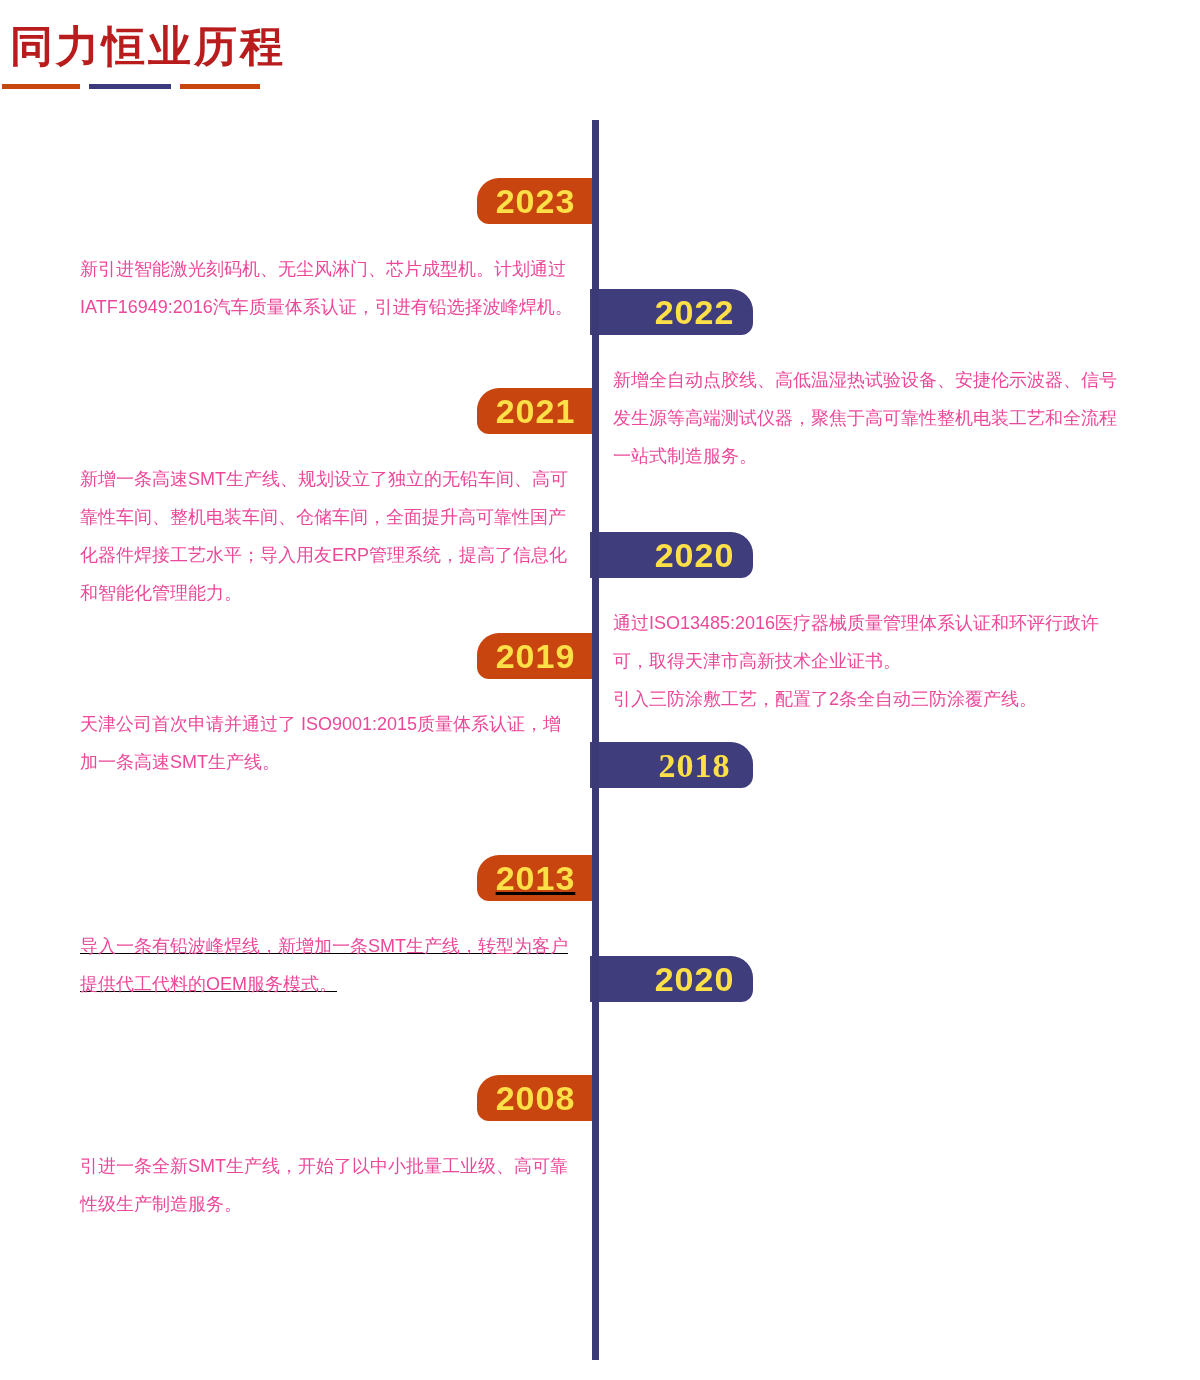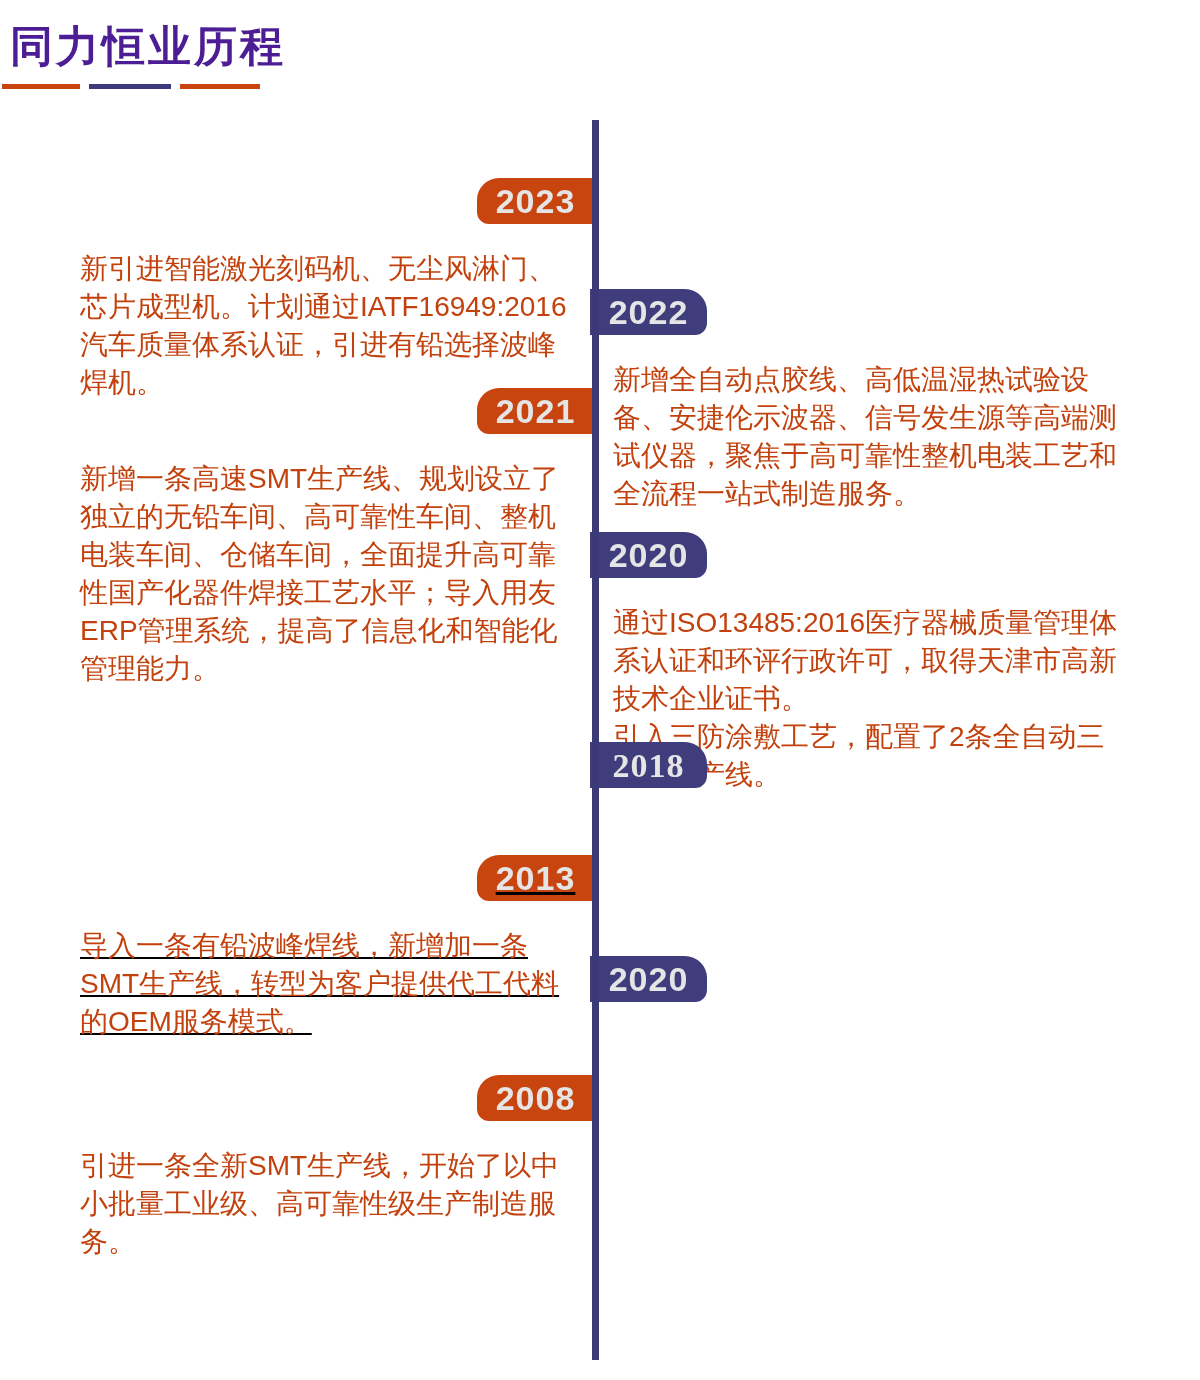--- a/index.html
+++ b/index.html
@@ -9,21 +9,21 @@
     background:#ffffff;
     overflow:hidden;
     font-family:"Liberation Sans","DejaVu Sans",sans-serif;
   }
   
   .page-title{
     position:absolute;top:18px;left:10px;
     margin:0;
     font-size:43px;font-weight:bold;
     letter-spacing:3px;
-    color:#4c1d95;
+    color:#b91c1c;
   }
   .title-underline{
     position:absolute;top:84px;left:2px;
     display:flex;gap:9px;
   }
   .title-underline .seg{height:5px;display:block;}
   .seg.orange{background:#c8450f;}
   .seg.purple{background:#3c3a7c;}
   .seg.w78{width:78px;}
   .seg.w82{width:82px;}
@@ -36,39 +36,40 @@
     background:#3b3976;
     z-index:5;
   }
   .entry{position:absolute;z-index:1;}
   .entry.left{left:80px;width:514px;}
   .entry.right{left:590px;width:540px;}
   .year-badge{
     width:117px;height:46px;
     line-height:47px;
     text-align:center;
-    color:#e5e5e5;
+    color:#fde047;
     font-size:34px;font-weight:bold;
     letter-spacing:1px;
   }
   .entry.left .year-badge{
     margin-left:auto;
     background:#c8450f;
     border-radius:22px 0 0 12px;
   }
   .entry.right .year-badge{
     margin-right:auto;
     background:#403d7d;
     border-radius:0 22px 12px 0;
+    padding-left:46px;
   }
   .entry-text{
     margin:26px 0 0 0;
-    font-size:28px;
+    font-size:18px;
     line-height:38px;
-    color:#c2410c;
+    color:#ec4899;
     white-space:pre-line;
   }
   .entry.left .entry-text{padding-right:21px;}
   .entry.right .entry-text{padding-left:23px;}
   
   .e0{top:178px;}
   .e1{top:289px;}
   .e2{top:388px;}
   .e3{top:508px;margin-top:24px;}
   .e4{top:633px;}
@@ -108,20 +109,24 @@
     <div class="year-badge">2021</div>
     <p class="entry-text">新增一条高速SMT生产线、规划设立了独立的无铅车间、高可靠性车间、整机电装车间、仓储车间，全面提升高可靠性国产化器件焊接工艺水平；导入用友ERP管理系统，提高了信息化和智能化管理能力。</p>
   </div>
 
   <div class="entry right e3">
     <div class="year-badge">2020</div>
     <p class="entry-text">通过ISO13485:2016医疗器械质量管理体系认证和环评行政许可，取得天津市高新技术企业证书。
 引入三防涂敷工艺，配置了2条全自动三防涂覆产线。</p>
   </div>
 
+  <div class="entry left e4">
+    <div class="year-badge">2019</div>
+    <p class="entry-text">天津公司首次申请并通过了 ISO9001:2015质量体系认证，增加一条高速SMT生产线。</p>
+  </div>
 
   <div class="entry right e5">
     <div class="year-badge">2018</div>
   </div>
 
   <div class="entry left e6">
     <div class="year-badge">2013</div>
     <p class="entry-text">导入一条有铅波峰焊线，新增加一条SMT生产线，转型为客户提供代工代料的OEM服务模式。</p>
   </div>
 

